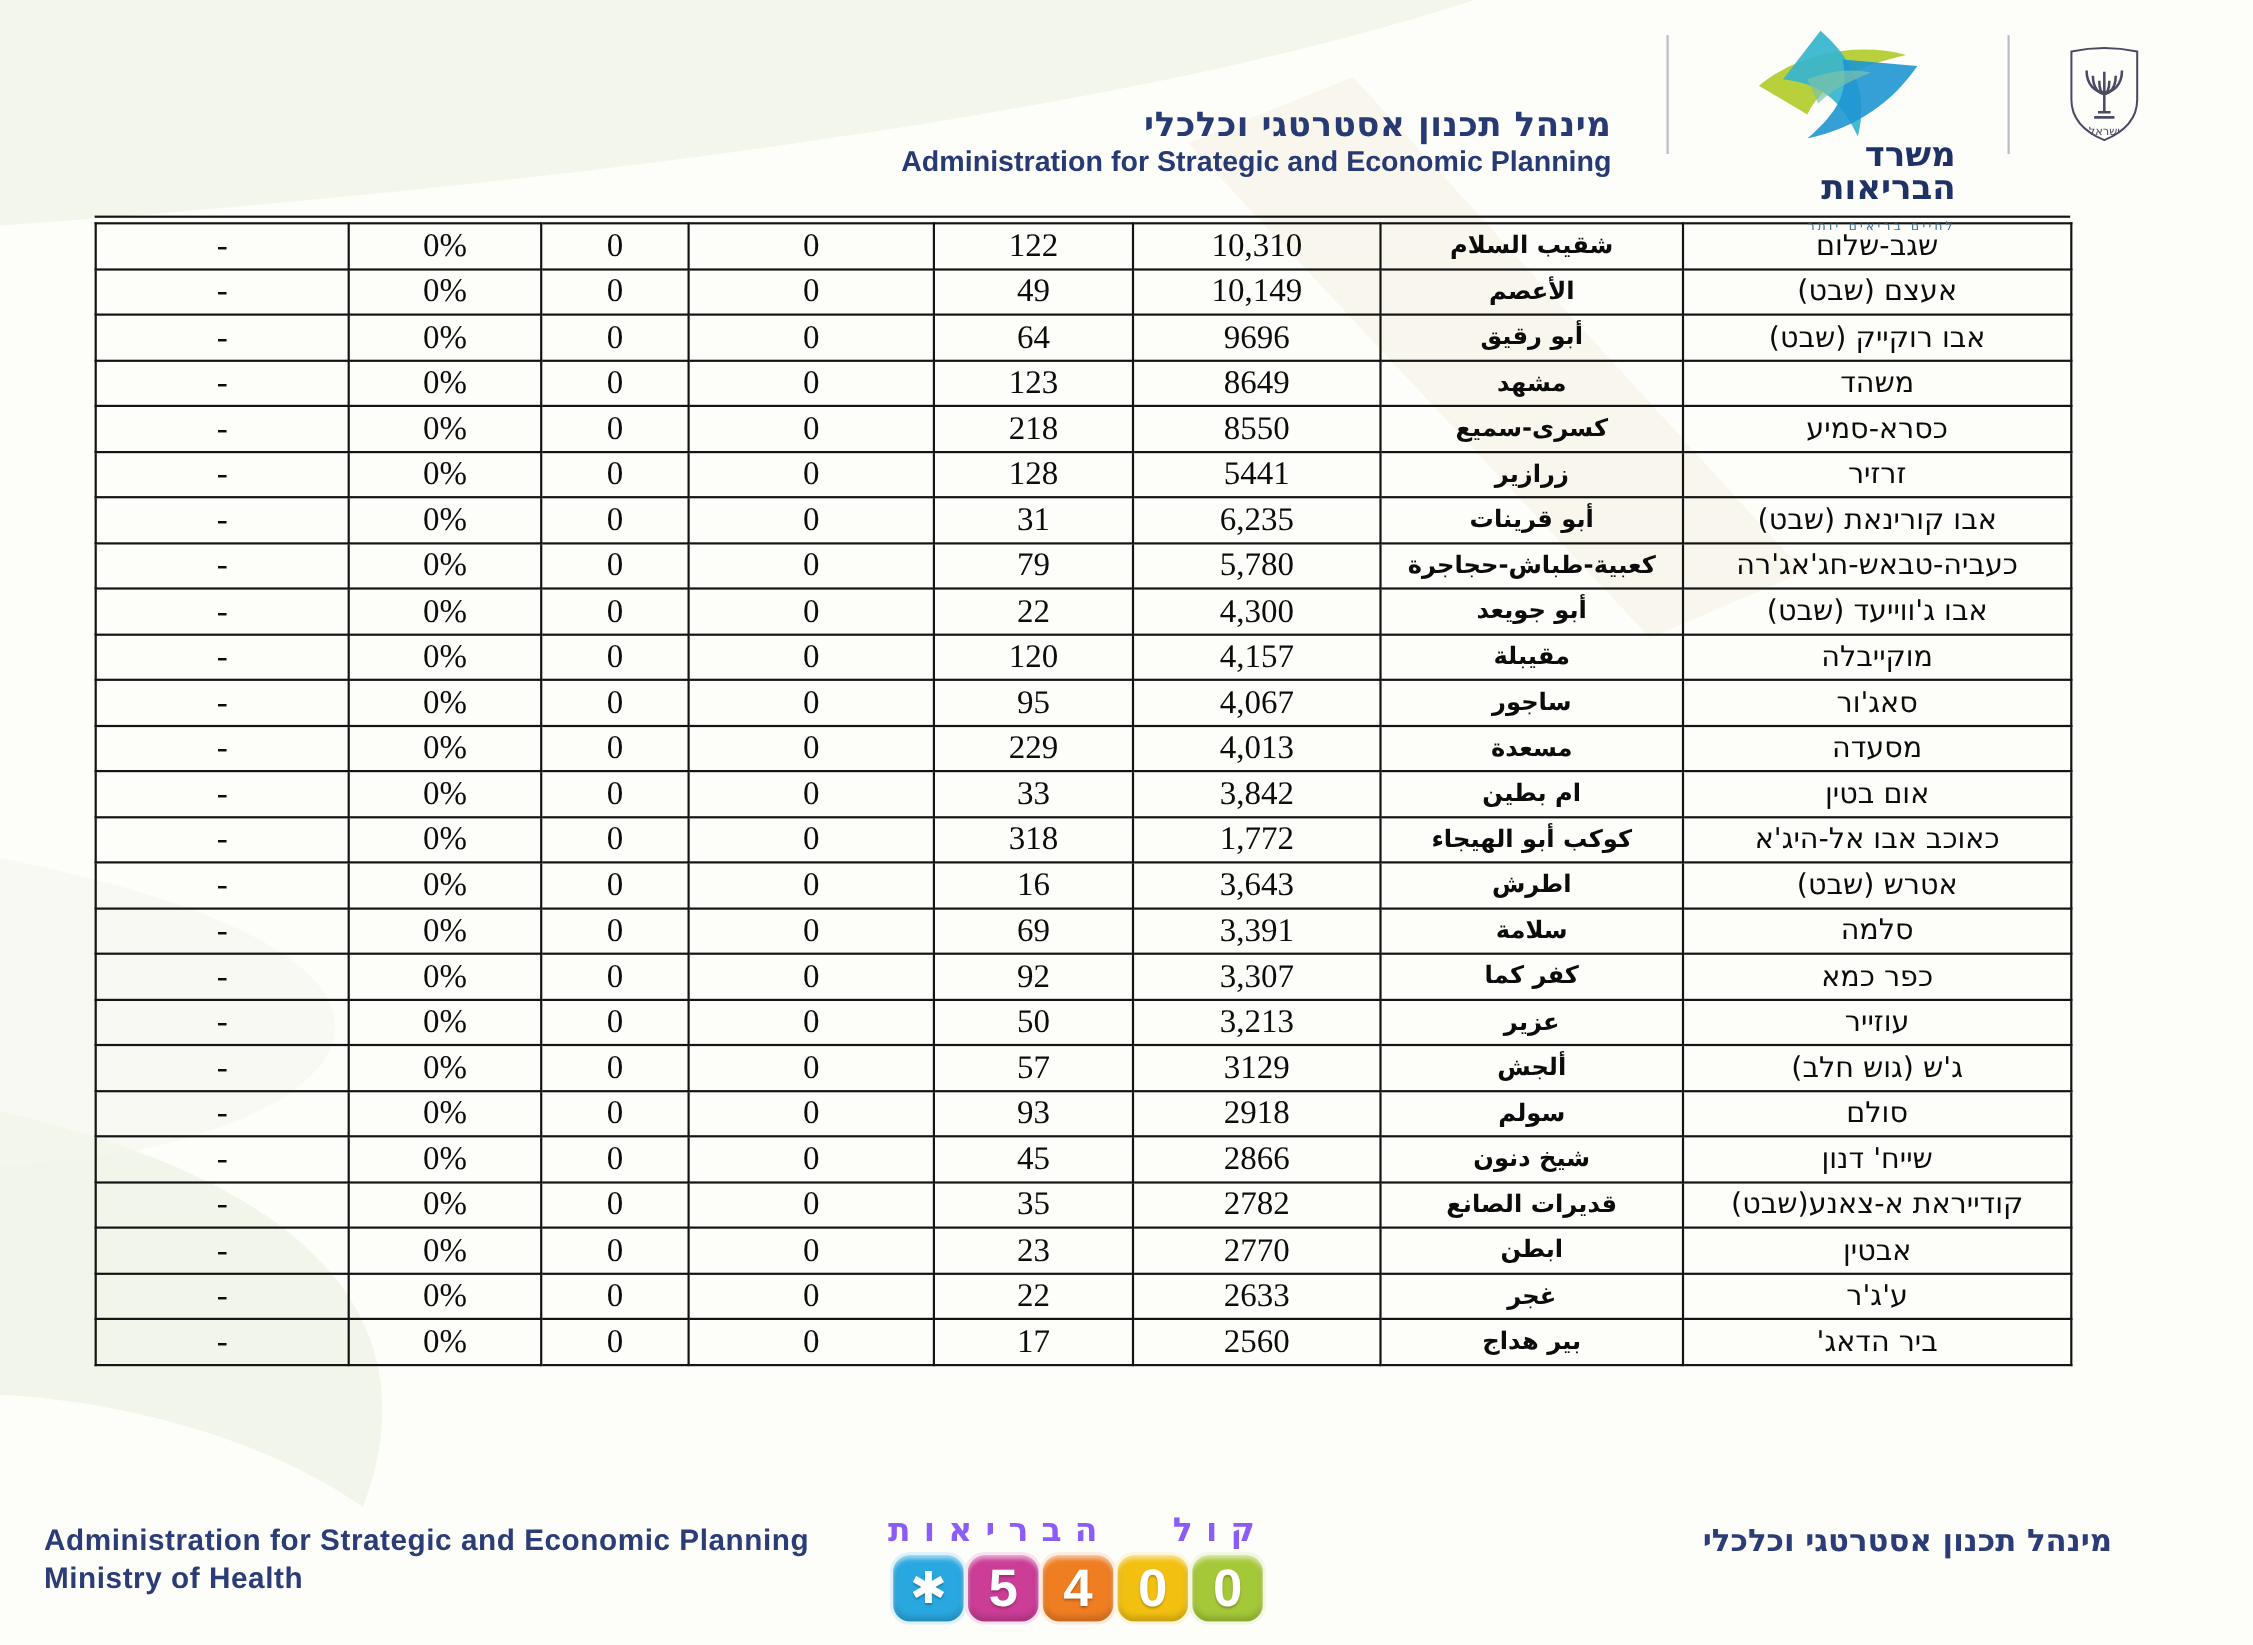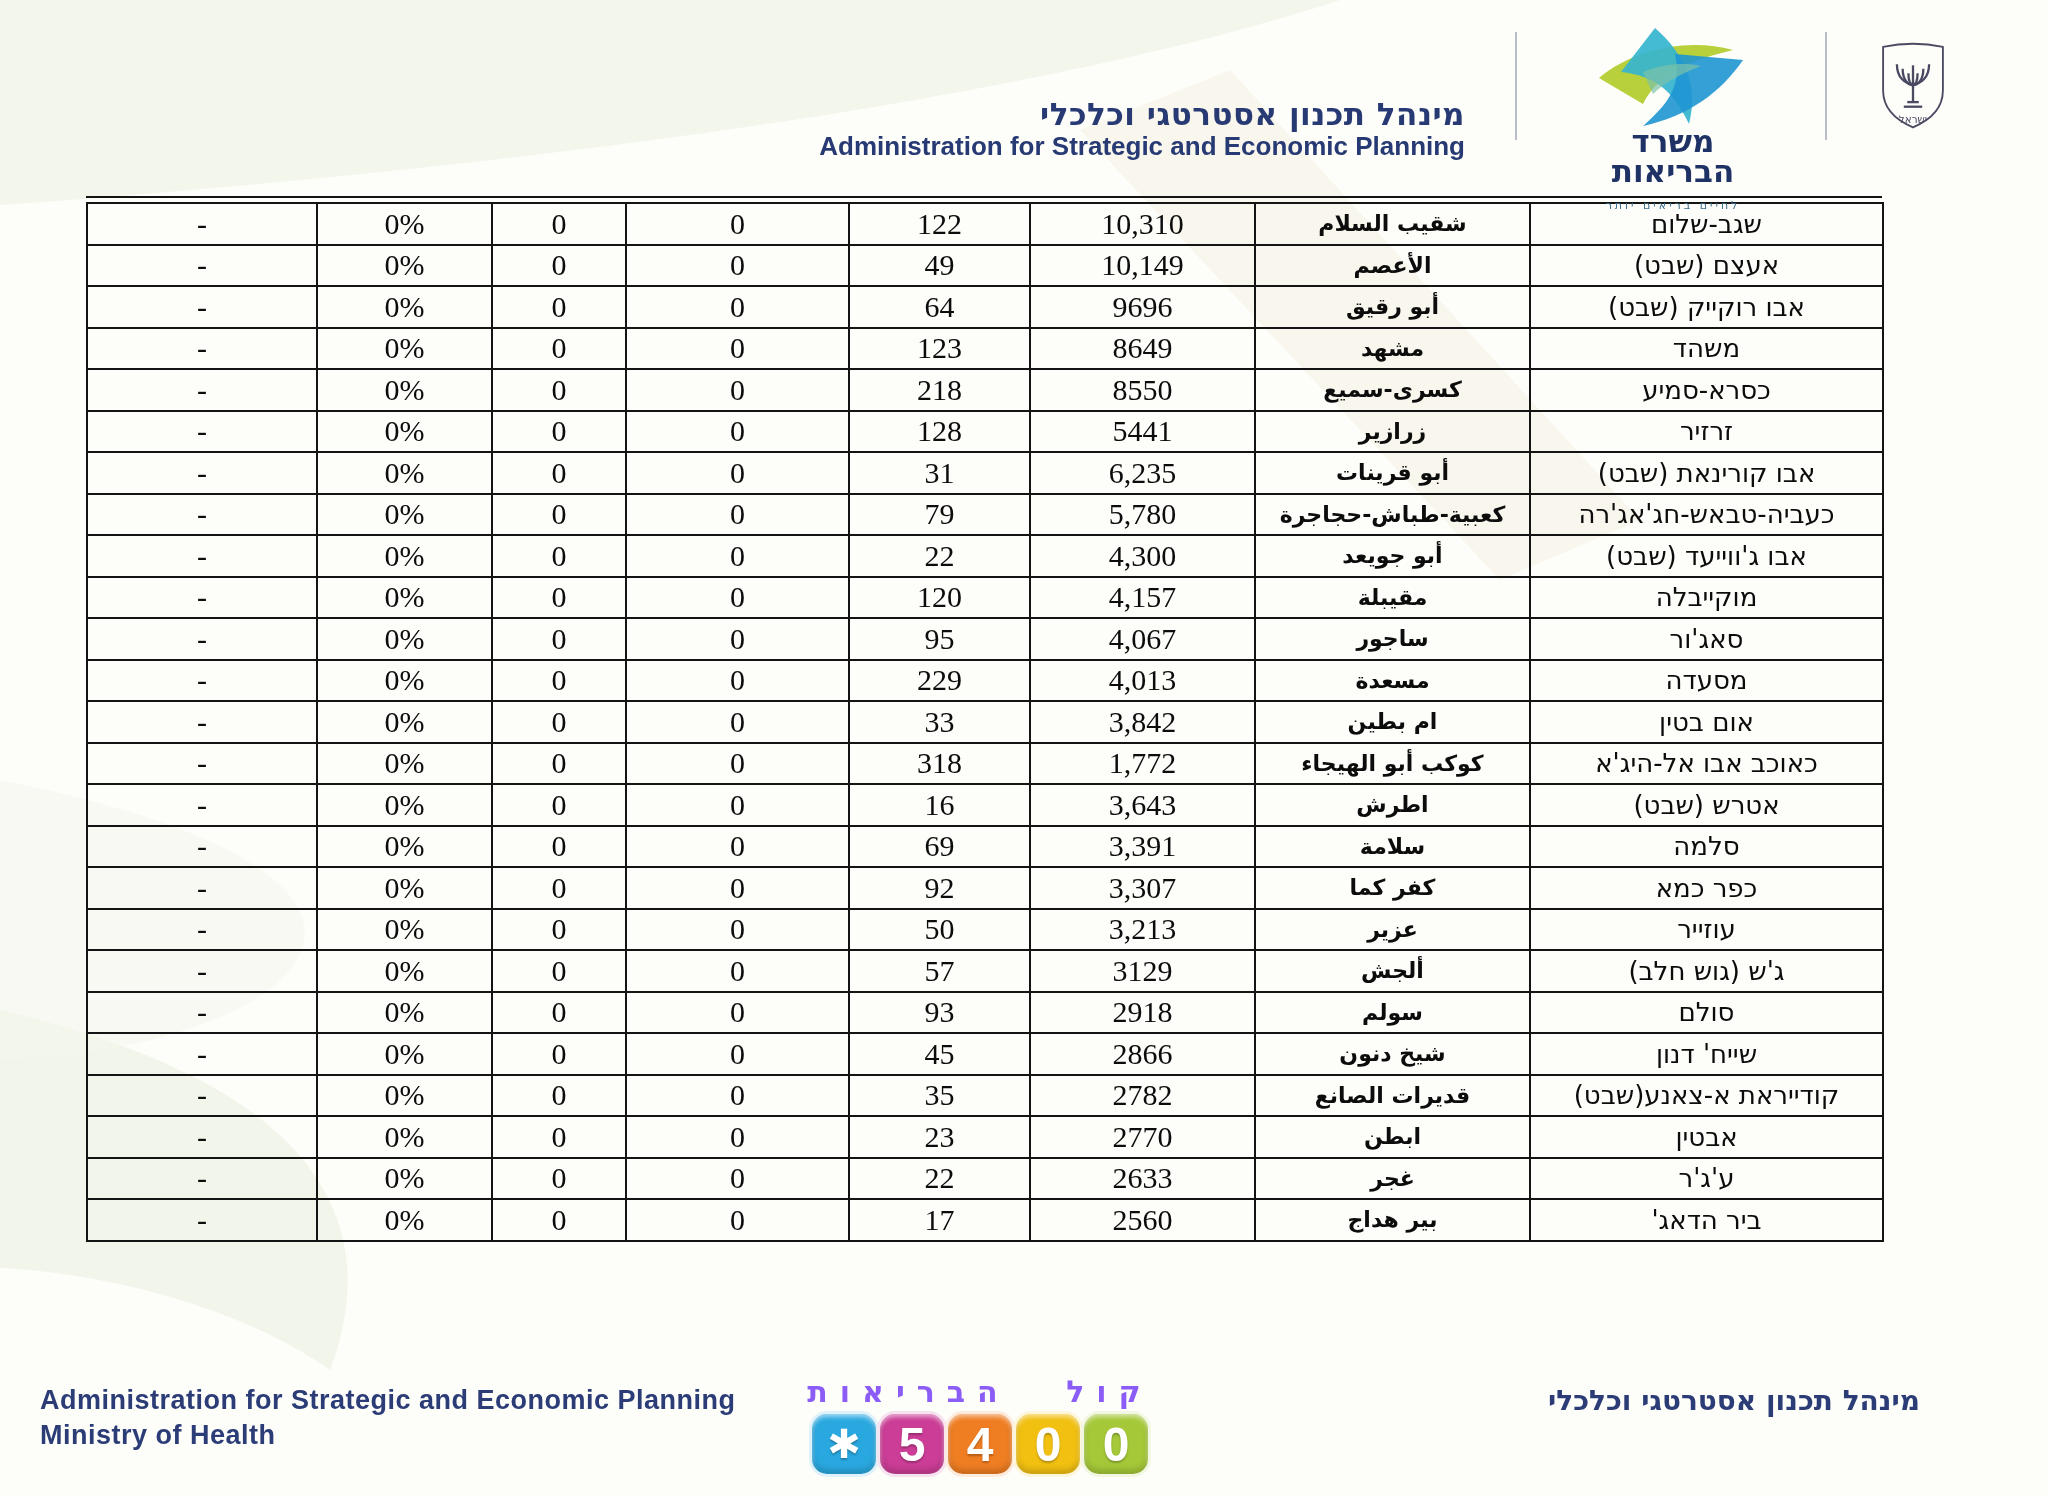--- a/index.html
+++ b/index.html
@@ -22,21 +22,21 @@
   }
   .hdr-en{
     right:583px;top:131px;width:900px;text-align:right;
     color:#273a73;font-weight:bold;font-size:26px;
     font-family:"Liberation Sans","DejaVu Sans",sans-serif;z-index:3;
   }
   .vsep{width:2px;background:#b9bdc6;z-index:3}
   #vsep1{left:1515px;top:32px;height:108px}
   #vsep2{left:1825px;top:32px;height:108px}
 
-  .moh-logo{left:1568px;top:26px;width:210px;z-index:3;text-align:center}
+  .moh-logo{left:1568px;top:26px;width:210px;z-index:3;text-align:right}
   .moh-logo .t1,.moh-logo .t2{
     color:#1f3266;font-weight:bold;font-size:31px;line-height:30px;
     font-family:"DejaVu Sans",sans-serif;
   }
   .moh-logo .tag{
     color:#3c6f8e;font-size:11px;letter-spacing:3px;margin-top:13px;
   }
   .emblem{left:1872px;top:40px;z-index:3}
 
   

